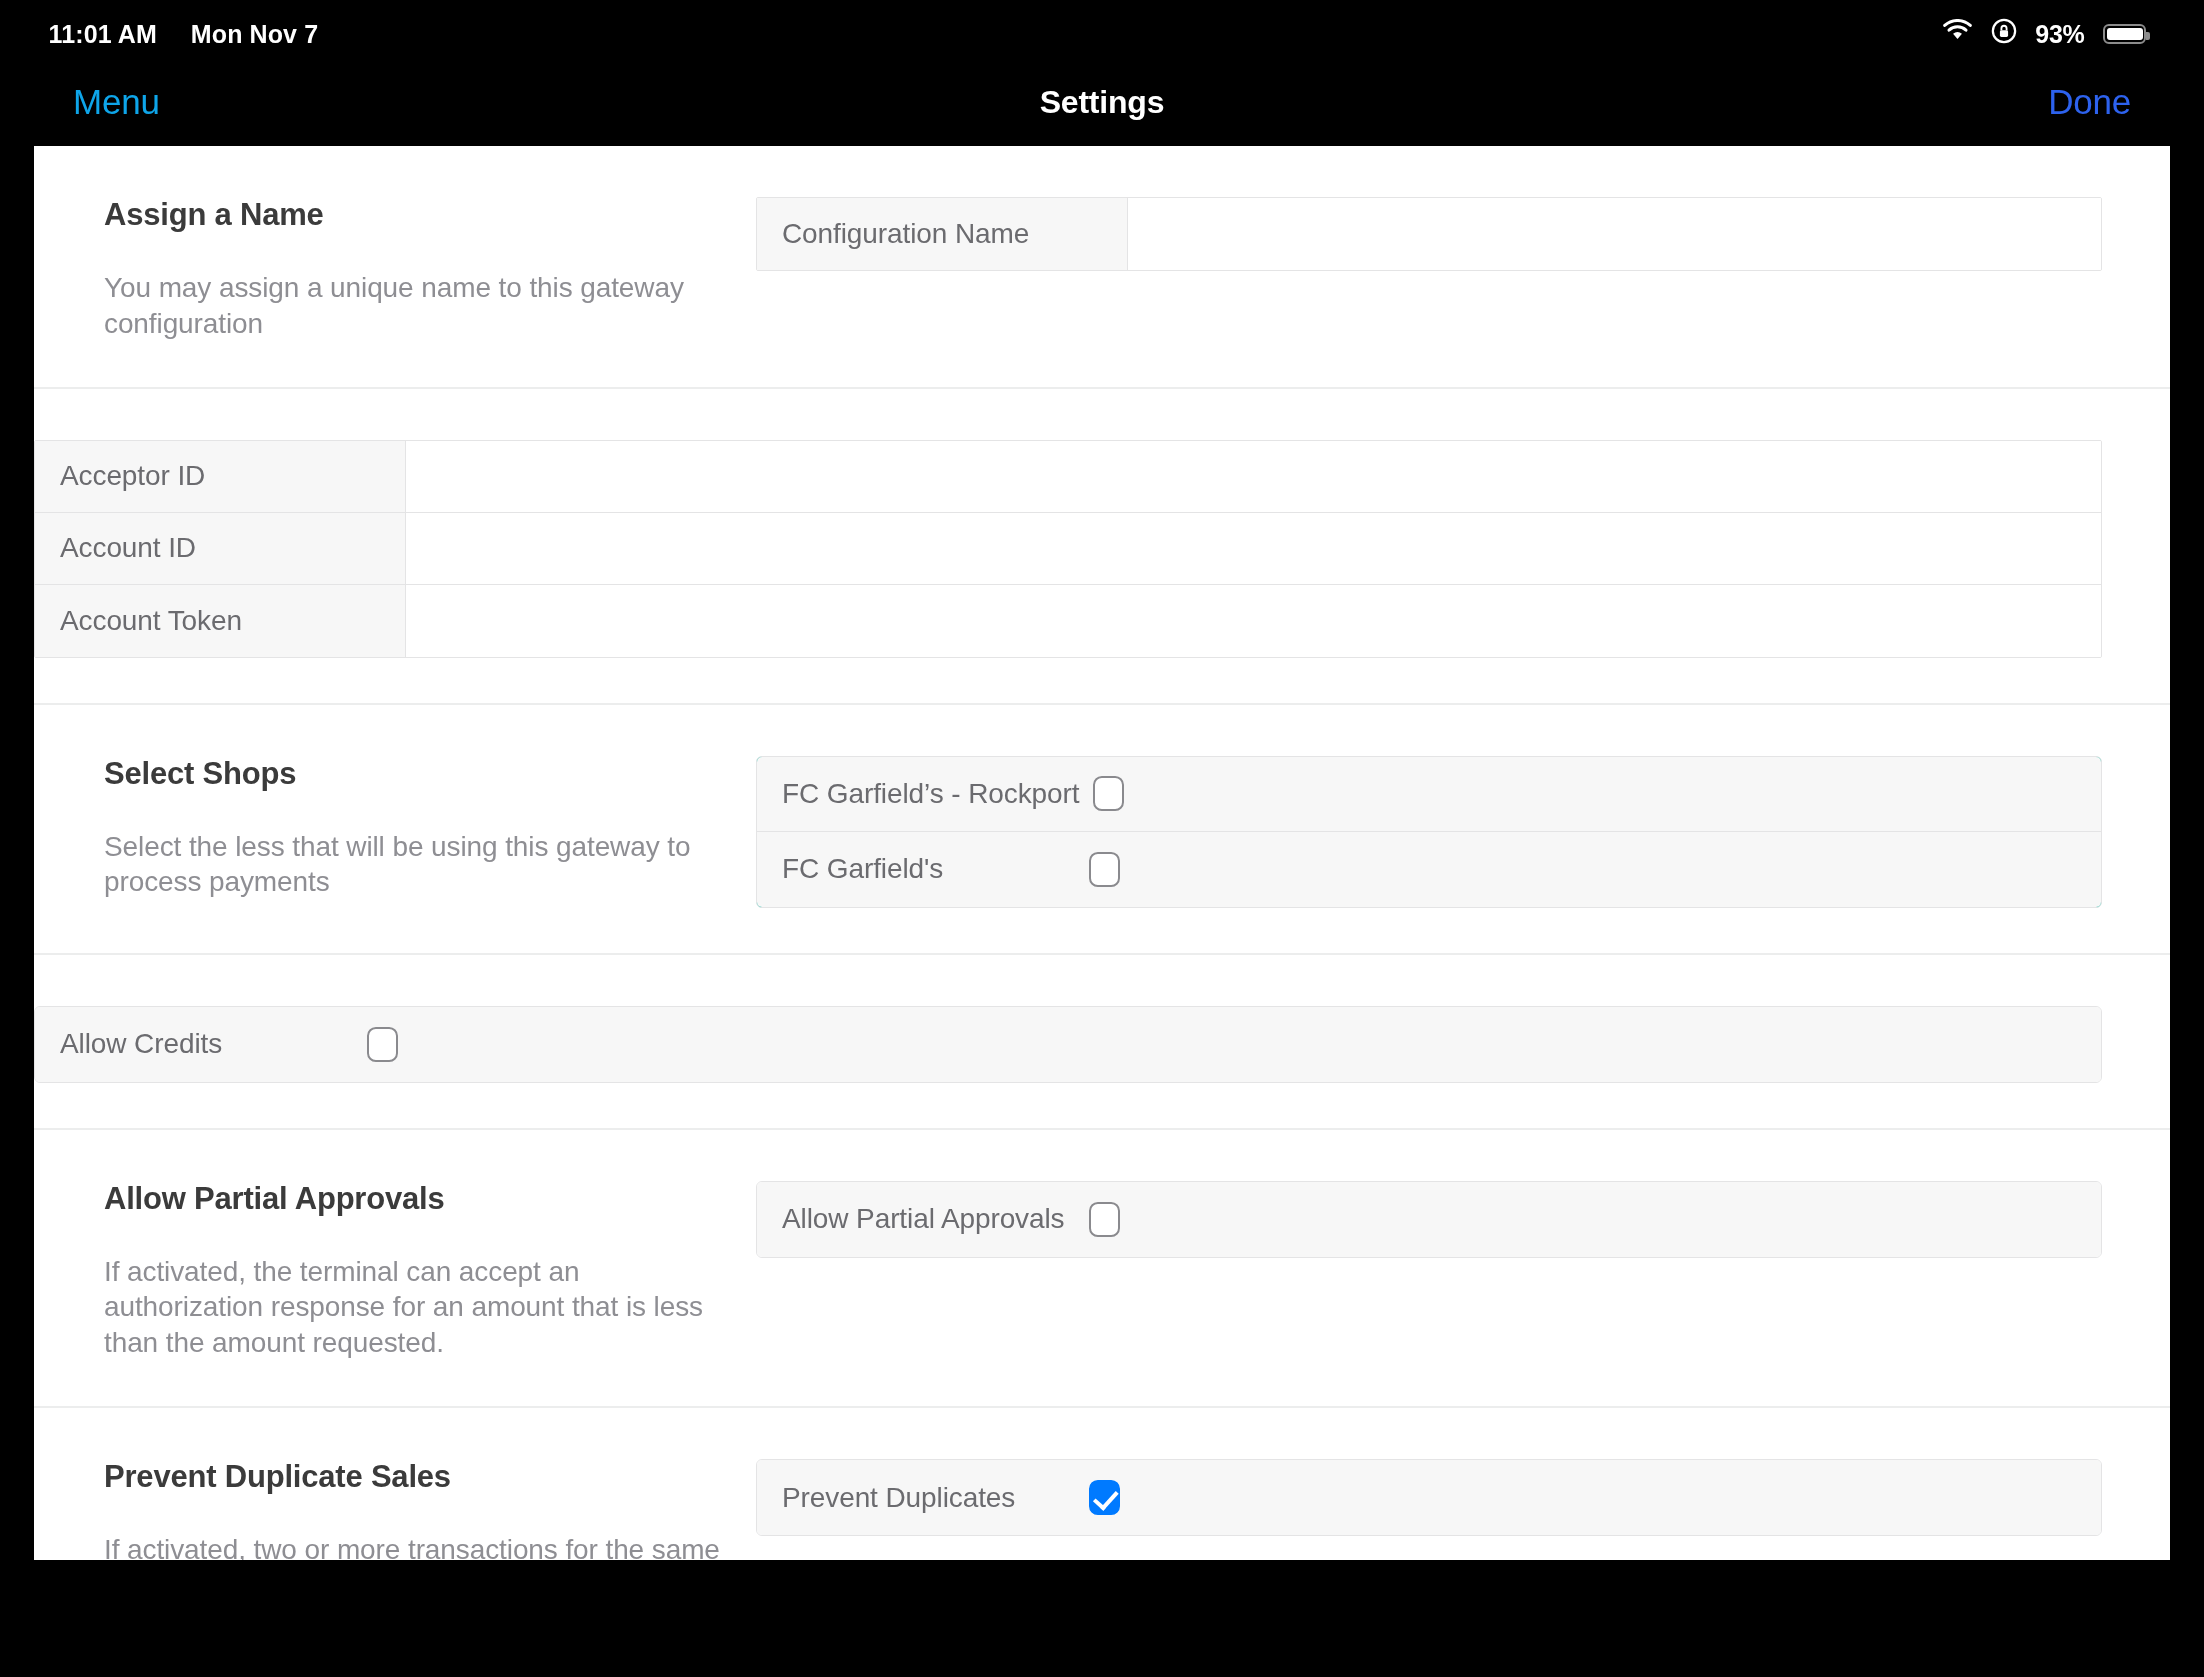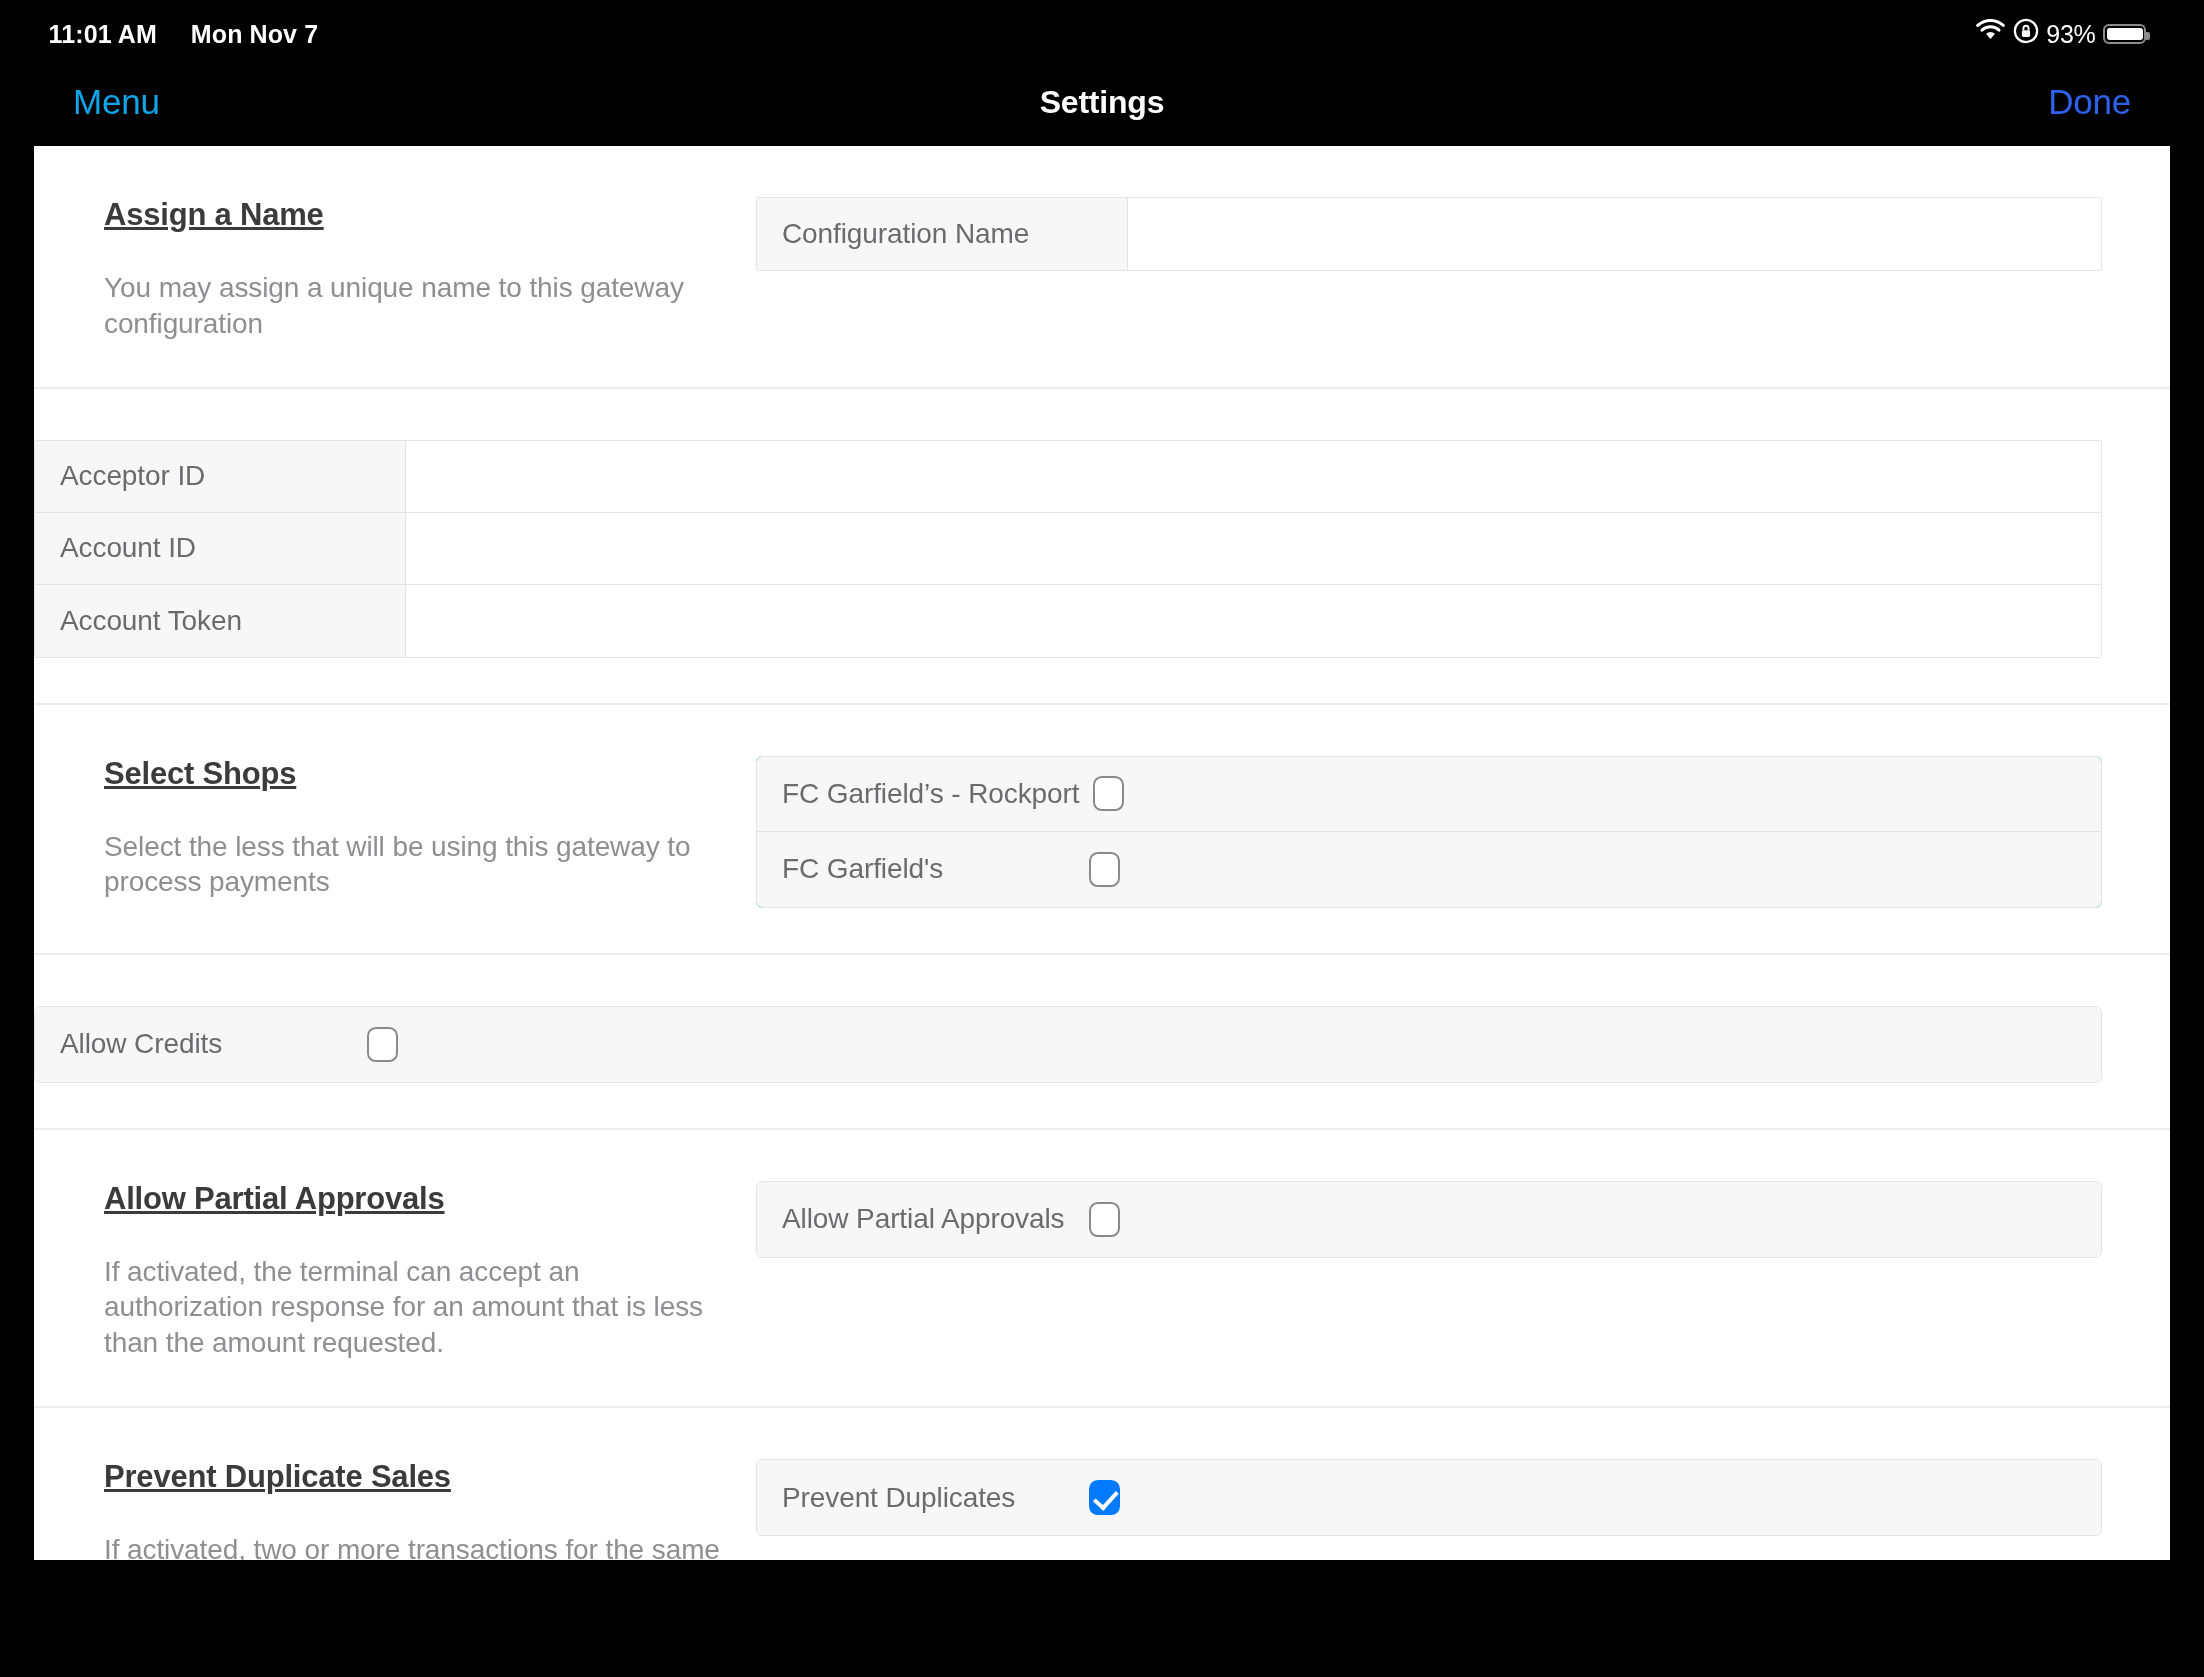--- a/index.html
+++ b/index.html
@@ -40,23 +40,23 @@
     display: flex;
     align-items: center;
     gap: 34px;
     font-size: 25px;
     font-weight: 600;
     letter-spacing: 0.1px;
   }
   .sb-right {
     display: flex;
     align-items: center;
-    gap: 7px;
+    gap: 18px;
     font-size: 25px;
-    font-weight: 400;
+    font-weight: 700;
   }
   .sb-battery-pct { letter-spacing: -0.2px; }
 
   
   .battery-icon {
     position: relative;
     width: 43px; height: 20.5px;
     border: 2.4px solid rgba(255,255,255,0.55);
     border-radius: 5.9px;
     display: inline-block;
@@ -139,21 +139,20 @@
     flex: 0 0 722px;
     padding-left: 70px;
     padding-right: 29px;
   }
   .sec-title {
     font-size: 31px;
     font-weight: 700;
     color: #3b3b3b;
     letter-spacing: -0.2px;
     margin-bottom: 25px;
-    text-decoration: underline;
   }
   .sec-desc {
     font-size: 28px;
     line-height: 1.28;
     color: #8e8e93;
     letter-spacing: -0.1px;
     max-width: 624px;
     margin-top: 37px;
   }
 

